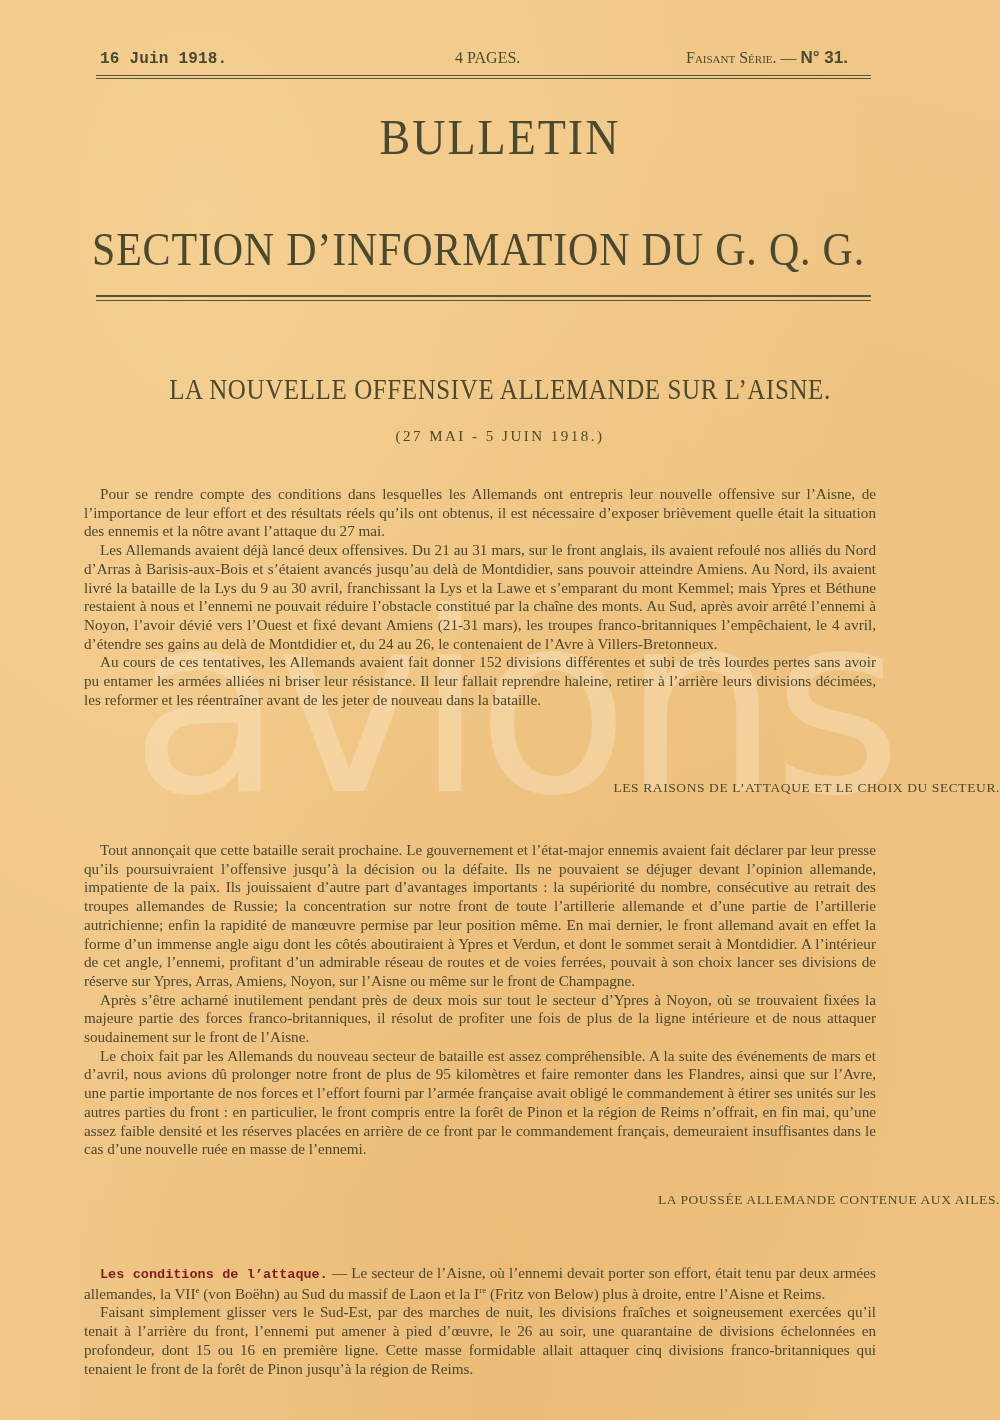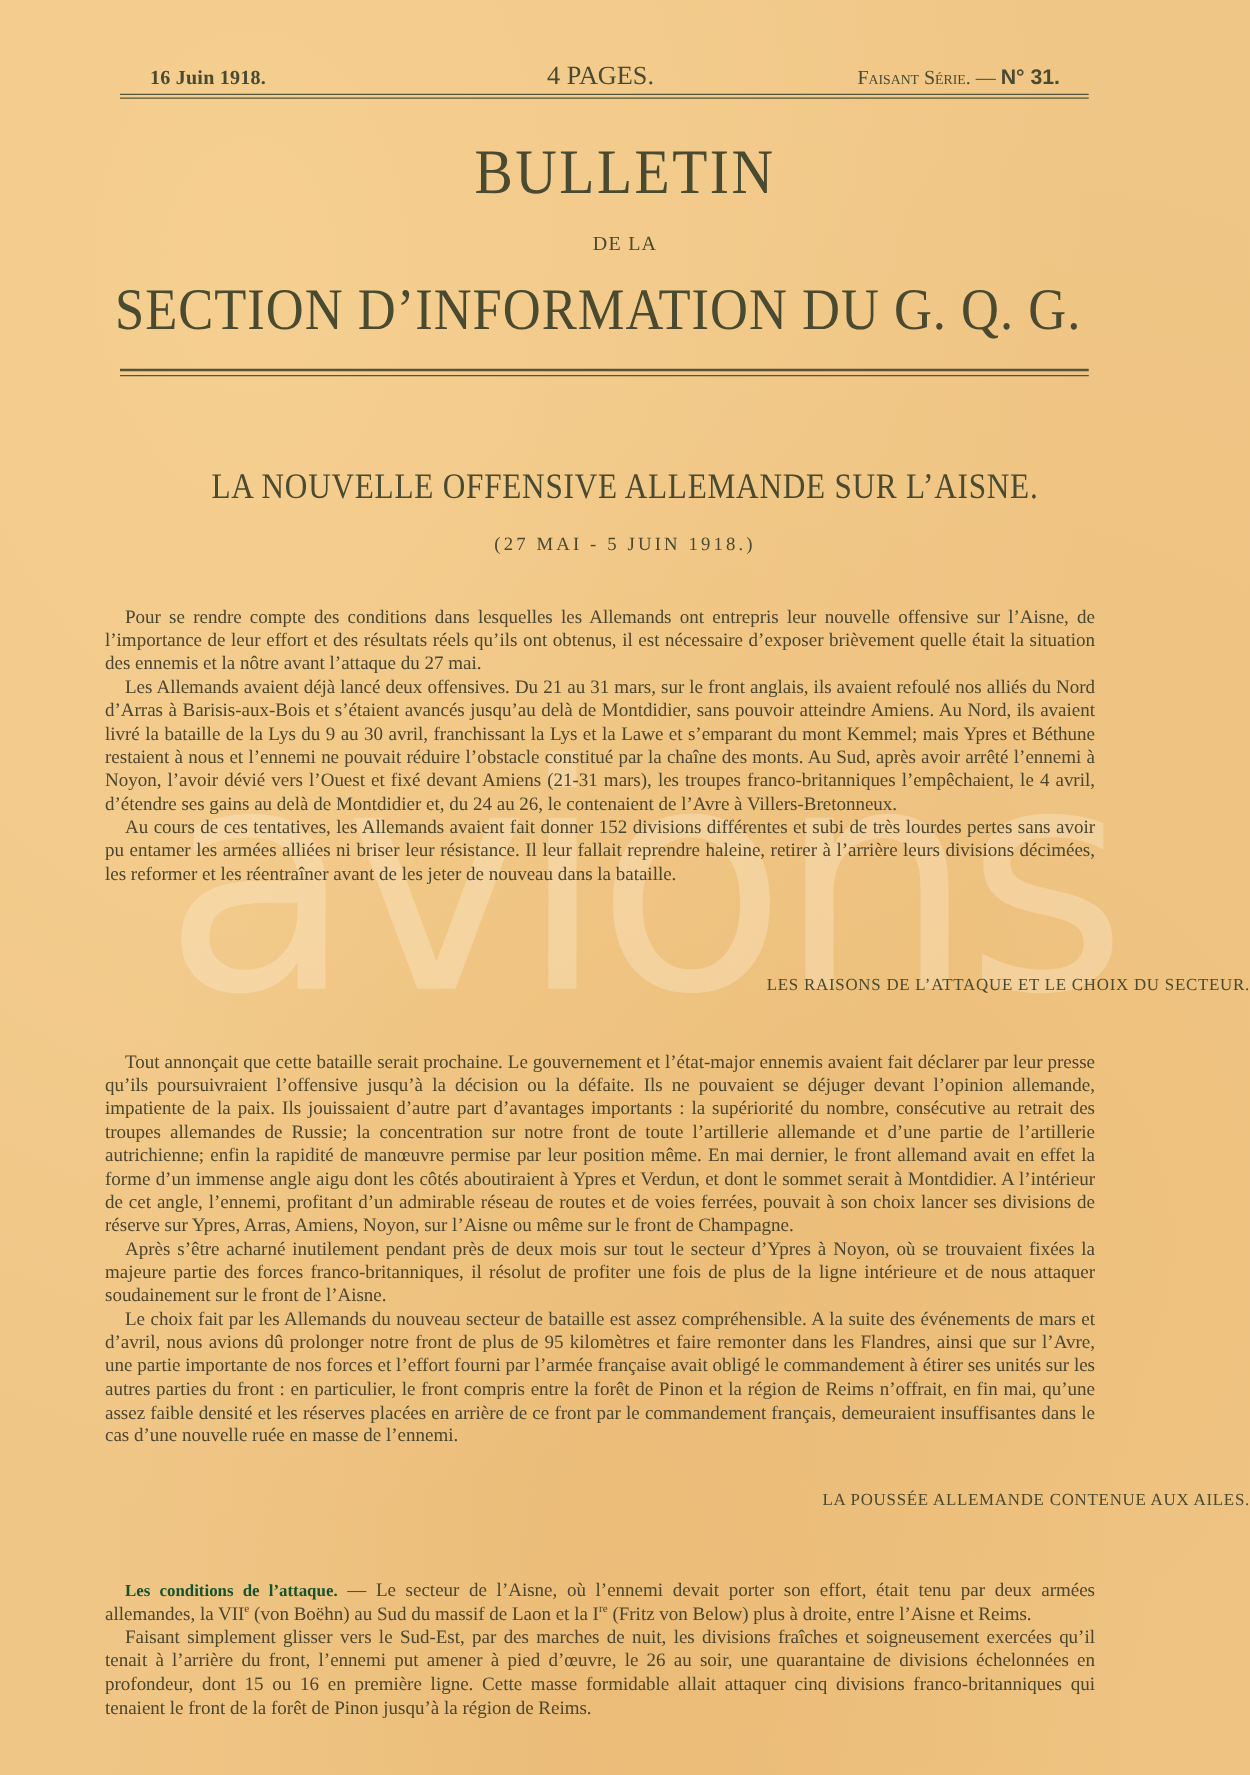--- a/index.html
+++ b/index.html
@@ -13,22 +13,22 @@
     position: relative;
     font-family: "Liberation Serif", "DejaVu Serif", serif;
     color: #4A4630;
   }
   .page { position: absolute; left: 0; top: 0; width: 1000px; height: 1420px; }
 
   .masthead-row {
     position: absolute; left: 100px; top: 48px; width: 748px; height: 26px;
     display: flex; justify-content: space-between; align-items: baseline;
   }
-  .mh-date { font-family: Liberation Serif, serif; font-weight: bold; font-size: 16px; color: #4A4A30; letter-spacing: 0.2px; margin-left: 20px; }
-  .mh-pages { font-family: "Liberation Serif", serif; font-size: 21px; color: #4A4A30; margin-left: 62px; }
+  .mh-date { font-family: Liberation Mono, monospace; font-weight: bold; font-size: 16px; color: #4A4A30; letter-spacing: 0.2px; }
+  .mh-pages { font-family: "Liberation Serif", serif; font-size: 16px; color: #4A4A30; margin-left: 62px; }
   .mh-series { font-family: "Liberation Serif", serif; font-size: 16px; color: #4A4A30; font-variant: small-caps; }
   .mh-series b { font-family: Liberation Sans, sans-serif; font-variant: normal; font-size: 17px; }
 
   .rule-double {
     position: absolute; left: 96px; width: 775px;
     border-top: 1.6px solid #54543A; border-bottom: 1.2px solid #54543A; height: 2px;
   }
   .rule-top { top: 75px; }
   .rule-bottom { top: 295px; border-top-width: 2.4px; border-bottom-width: 1.6px; height: 3px; }
 
@@ -66,21 +66,21 @@
   .block-2 { top: 819px; margin-top: 22px; }
   .block-3 { top: 1264px; }
 
   .sub-heading {
     position: absolute; left: 0; width: 1000px; text-align: right;
     font-size: 13.5px; letter-spacing: 0.6px; color: #4A4A30;
   }
   .sub-1 { top: 780px; }
   .sub-2 { top: 1192px; }
 
-  .run-in { font-family: Liberation Serif, serif; font-weight: bold; font-size: 13.5px; color: #14532d; }
+  .run-in { font-family: Liberation Mono, monospace; font-weight: bold; font-size: 13.5px; color: #7f1d1d; }
   sup { font-size: 9px; line-height: 0; }
 
   .watermark {
     position: absolute; left: 130px; top: 595px; width: 860px; height: 220px;
     font-family: "DejaVu Sans", sans-serif; font-size: 250px; line-height: 220px;
     color: rgba(255,240,215,0.33); letter-spacing: -8px; white-space: nowrap;
     pointer-events: none; overflow: hidden;
   }
 </style>
 </head>
@@ -91,21 +91,20 @@
   <div class="watermark">avions</div>
 
   <div class="masthead-row">
     <span class="mh-date">16 Juin 1918.</span>
     <span class="mh-pages">4 PAGES.</span>
     <span class="mh-series"><span>Faisant Série. —</span> <b>N° 31.</b></span>
   </div>
   <div class="rule-double rule-top"></div>
 
   <div class="title-bulletin">BULLETIN</div>
-  <div class="title-dela">DE LA</div>
   <div class="title-section">SECTION D’INFORMATION DU G. Q. G.</div>
   <div class="rule-double rule-bottom"></div>
 
   <div class="article-title">LA NOUVELLE OFFENSIVE ALLEMANDE SUR L’AISNE.</div>
   <div class="article-dates">(27 MAI - 5 JUIN 1918.)</div>
 
   <div class="body-block block-1">
     <p>Pour se rendre compte des conditions dans lesquelles les Allemands ont entrepris leur nouvelle offensive sur l’Aisne, de l’importance de leur effort et des résultats réels qu’ils ont obtenus, il est nécessaire d’exposer brièvement quelle était la situation des ennemis et la nôtre avant l’attaque du 27 mai.</p>
     <p>Les Allemands avaient déjà lancé deux offensives. Du 21 au 31 mars, sur le front anglais, ils avaient refoulé nos alliés du Nord d’Arras à Barisis-aux-Bois et s’étaient avancés jusqu’au delà de Montdidier, sans pouvoir atteindre Amiens. Au Nord, ils avaient livré la bataille de la Lys du 9 au 30 avril, franchissant la Lys et la Lawe et s’emparant du mont Kemmel; mais Ypres et Béthune restaient à nous et l’ennemi ne pouvait réduire l’obstacle constitué par la chaîne des monts. Au Sud, après avoir arrêté l’ennemi à Noyon, l’avoir dévié vers l’Ouest et fixé devant Amiens (21-31 mars), les troupes franco-britanniques l’empêchaient, le 4 avril, d’étendre ses gains au delà de Montdidier et, du 24 au 26, le contenaient de l’Avre à Villers-Bretonneux.</p>
     <p>Au cours de ces tentatives, les Allemands avaient fait donner 152 divisions différentes et subi de très lourdes pertes sans avoir pu entamer les armées alliées ni briser leur résistance. Il leur fallait reprendre haleine, retirer à l’arrière leurs divisions décimées, les reformer et les réentraîner avant de les jeter de nouveau dans la bataille.</p>

